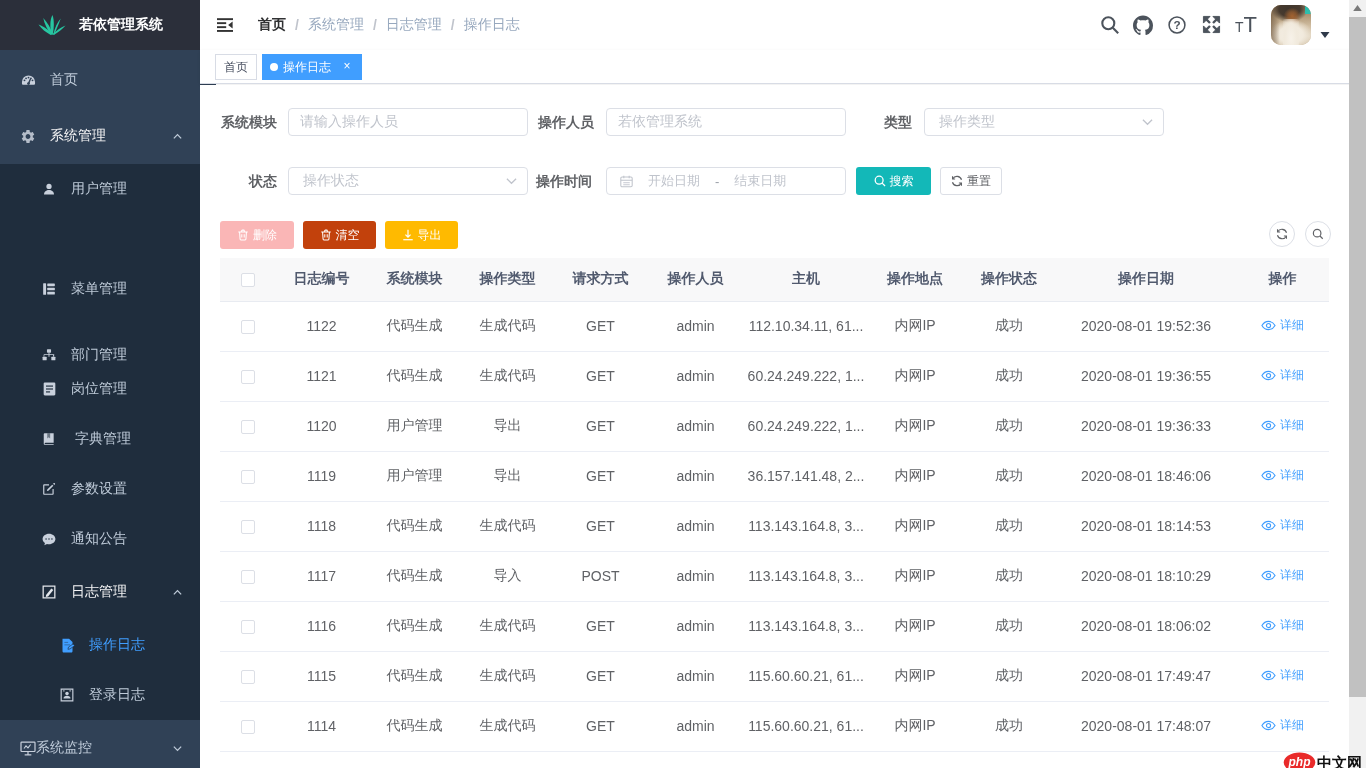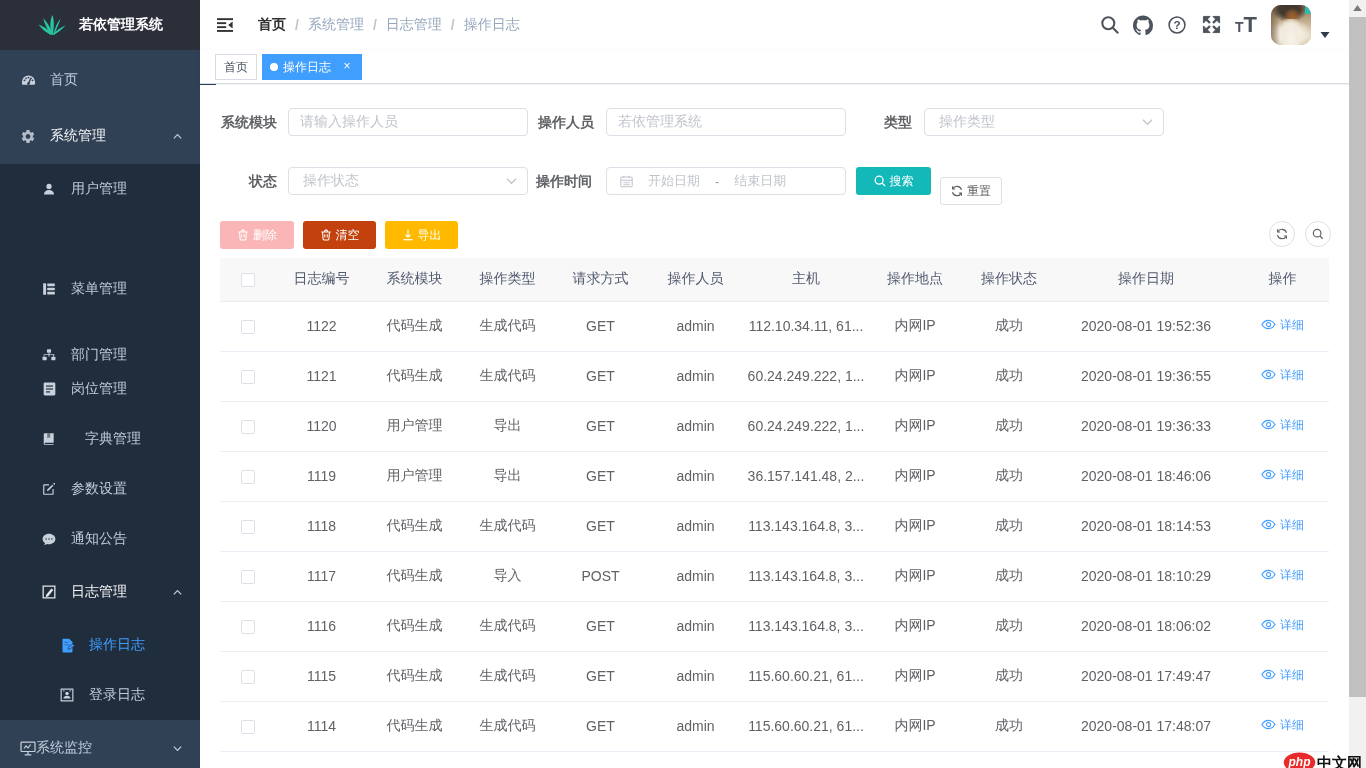--- a/index.html
+++ b/index.html
@@ -10,24 +10,24 @@
 .flex{display:flex;align-items:center}
 
 .menu-item{position:absolute;left:0;width:200px;display:flex;align-items:center;color:#bfcbd9;font-size:14px}
 .menu-item .mi{display:inline-flex;width:16px;justify-content:center}
 
 .inp{position:absolute;height:28px;border:1px solid #dcdfe6;border-radius:4px;background:#fff;display:flex;align-items:center;color:#c0c4cc;font-size:14px}
 .lbl{position:absolute;height:28px;line-height:28px;text-align:right;font-weight:700;font-size:14px;color:#606266}
 .btn{position:absolute;height:28px;border-radius:3px;display:flex;align-items:center;justify-content:center;color:#fff;font-size:12px;gap:4px}
 
 table{border-collapse:collapse;table-layout:fixed}
-th{height:43px;background:#f8f8f9;color:#515a6e;font-weight:400;font-size:14px;text-align:center;border-bottom:1px solid #e8ebf1;padding:0}
+th{height:43px;background:#f8f8f9;color:#515a6e;font-weight:700;font-size:14px;text-align:center;border-bottom:1px solid #e8ebf1;padding:0}
 td{height:50px;color:#606266;font-size:14px;text-align:center;border-bottom:1px solid #ebeef5;padding:0;white-space:nowrap;overflow:hidden}
 .ck{display:inline-block;width:14px;height:14px;border:1px solid #dcdfe6;border-radius:2px;background:#fff;vertical-align:middle}
-.detail{color:#409eff;font-size:12px;display:inline-flex;gap:4px}
+.detail{color:#409eff;font-size:12px;display:inline-flex;align-items:center;gap:4px}
 </style>
 </head>
 <body>
 <div id="app">
 
   <div class="ab" id="sidebar" style="left:0;top:0;width:216px;height:768px;background:#304156">
     <div class="ab flex" style="left:0;top:0;width:200px;height:50px;background:#2b2f3a">
       <svg style="margin-left:38px" width="28" height="22" viewBox="0 0 64 48">
         <g fill="#27c6a1">
           <path d="M31 46 C27 30 27 12 33 1 C38 14 36 32 34 46 Z"></path>
@@ -116,21 +116,21 @@
         </span>
         <span style="margin-left:14px">岗位管理</span>
       </div>
     <div class="menu-item" style="top:414px;height:50px">
         <span class="mi" style="margin-left:41px">
           <svg width="14" height="14" viewBox="0 0 24 24" fill="#c8d0dc">
             <path d="M3 3.5C3 2.7 3.7 2 4.5 2H20v16.5H6c-.8 0-1.5.4-1.5 1s.7 1 1.5 1h14V22H4.8C3.8 22 3 21.2 3 20.2z"></path>
             <path d="M7 2h2v9l2.5-2L14 11V2z" fill="#1f2d3d" opacity=".55"></path>
           </svg>
         </span>
-        <span style="margin-left:28px">字典管理</span>
+        <span style="margin-left:18px">字典管理</span>
       </div>
     <div class="menu-item" style="top:464px;height:50px">
         <span class="mi" style="margin-left:41px">
           <svg width="14" height="14" viewBox="0 0 24 24" fill="#c8d0dc">
             <path d="M20 12v8c0 1.1-.9 2-2 2H4c-1.1 0-2-.9-2-2V6c0-1.1.9-2 2-2h8v2H4v14h14v-8zM9 13l8.5-8.5 2 2L11 15l-2.6.6z"></path>
             <path d="M19 3l2 2 1.2-1.2c.4-.4.4-1 0-1.4l-.6-.6c-.4-.4-1-.4-1.4 0z"></path>
           </svg>
         </span>
         <span style="margin-left:14px">参数设置</span>
       </div>
@@ -230,21 +230,21 @@
     <svg class="ab" style="left:1002px;top:15px" width="19" height="19" viewBox="0 0 20 20" fill="#4c535c" stroke="#4c535c">
       <polygon points="1.5,1.5 8.5,1.5 1.5,8.5"></polygon>
         <line x1="3" y1="3" x2="8.4" y2="8.4" stroke-width="2.5"></line>
       <polygon points="18.5,1.5 11.5,1.5 18.5,8.5"></polygon>
         <line x1="17" y1="3" x2="11.6" y2="8.4" stroke-width="2.5"></line>
       <polygon points="1.5,18.5 8.5,18.5 1.5,11.5"></polygon>
         <line x1="3" y1="17" x2="8.4" y2="11.6" stroke-width="2.5"></line>
       <polygon points="18.5,18.5 11.5,18.5 18.5,11.5"></polygon>
         <line x1="17" y1="17" x2="11.6" y2="11.6" stroke-width="2.5"></line>
     </svg>
-    <div class="ab" style="left:1035px;top:12px;width:28px;height:26px;color:#4c535c;font-weight:700"><span style="font-size:14px">T</span><span style="font-size:22px">T</span></div>
+    <div class="ab" style="left:1035px;top:12px;width:28px;height:26px;color:#4c535c;font-weight:400"><span style="font-size:14px">T</span><span style="font-size:22px">T</span></div>
     <div class="ab" style="left:1071px;top:5px;width:40px;height:40px;border-radius:10px;overflow:hidden;background:#cbb89f">
       <div class="ab" style="left:0;top:0;width:40px;height:40px;background:
         radial-gradient(circle at 53% 28%, rgba(172,103,49,.9) 0%, rgba(172,103,49,.6) 12%, rgba(172,103,49,0) 24%),
         radial-gradient(ellipse 58% 42% at 46% 10%, #3e352c 0%, #473a2e 45%, rgba(71,58,46,0) 80%),
         linear-gradient(90deg, rgba(116,93,68,.7) 0%, rgba(116,93,68,.35) 12%, rgba(116,93,68,0) 22%),
         radial-gradient(ellipse 55% 38% at 50% 74%, #f5efe5 0%, #f1eadd 55%, rgba(241,234,221,0) 100%),
         linear-gradient(180deg, #847057 0%, #b29a79 28%, #d0bda1 52%, #e2d6c2 78%, #d5c5ab 100%)"></div>
       <div class="ab" style="left:34px;top:0;width:6px;height:9px;background:#23c3b2;opacity:.92"></div>
       <div class="ab" style="left:12px;top:14px;width:16px;height:26px;background:radial-gradient(ellipse at 50% 75%,#f7f2e9 0%,#f1eadd 55%,rgba(241,234,221,0) 100%)"></div>
     </div>
@@ -291,21 +291,21 @@
       <span style="width:82px;text-align:center">开始日期</span>
       <span style="color:#9aa0a8">-</span>
       <span style="width:82px;text-align:center">结束日期</span>
     </div>
     <div class="btn" style="left:656px;top:82px;width:75px;background:#13b8b8">
       <svg width="12" height="12" viewBox="0 0 14 14" fill="none" stroke="#fff" stroke-width="1.5">
           <circle cx="6" cy="6" r="4.6"></circle>
           <path d="M9.5 9.5l3.4 3.4"></path>
         </svg>搜索
     </div>
-    <div class="btn" style="left:740px;top:92px;width:62px;background:#fff;border:1px solid #dcdfe6;color:#606266">
+    <div class="btn" style="left:740px;top:82px;width:62px;background:#fff;border:1px solid #dcdfe6;color:#606266">
       <svg width="12" height="12" viewBox="0 0 14 14" fill="none" stroke="#606266" stroke-width="1.4">
           <path d="M12.3 5.5A5.6 5.6 0 0 0 2 4.5"></path>
           <path d="M1.7 8.5a5.6 5.6 0 0 0 10.3 1"></path>
           <path d="M1.8 1.6v3h3" stroke-width="1.3"></path>
           <path d="M12.2 12.4v-3h-3" stroke-width="1.3"></path>
         </svg>重置
     </div>
 
     <div class="btn" style="left:20px;top:136px;width:74px;background:#fab6b6">
       <svg width="12" height="12" viewBox="0 0 14 14" fill="none" stroke="#fff" stroke-width="1.2">

